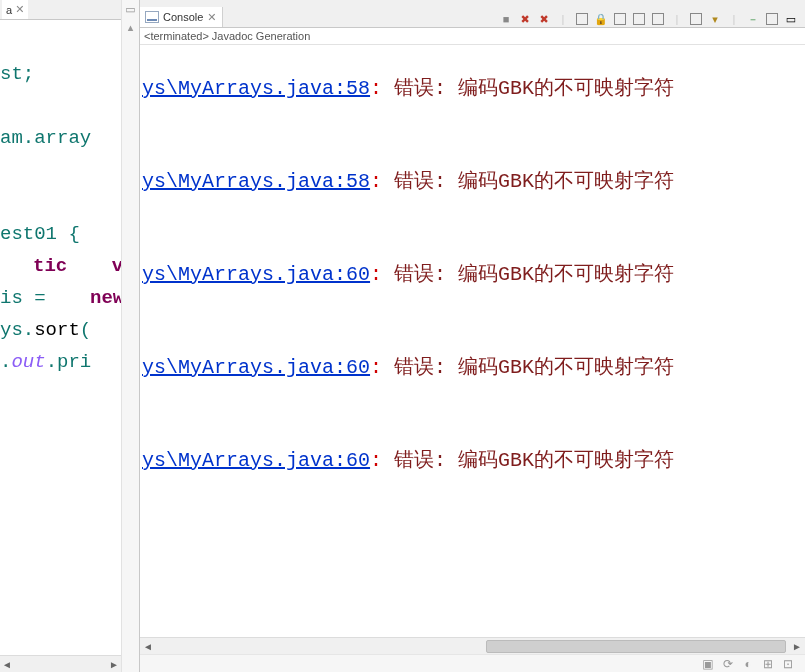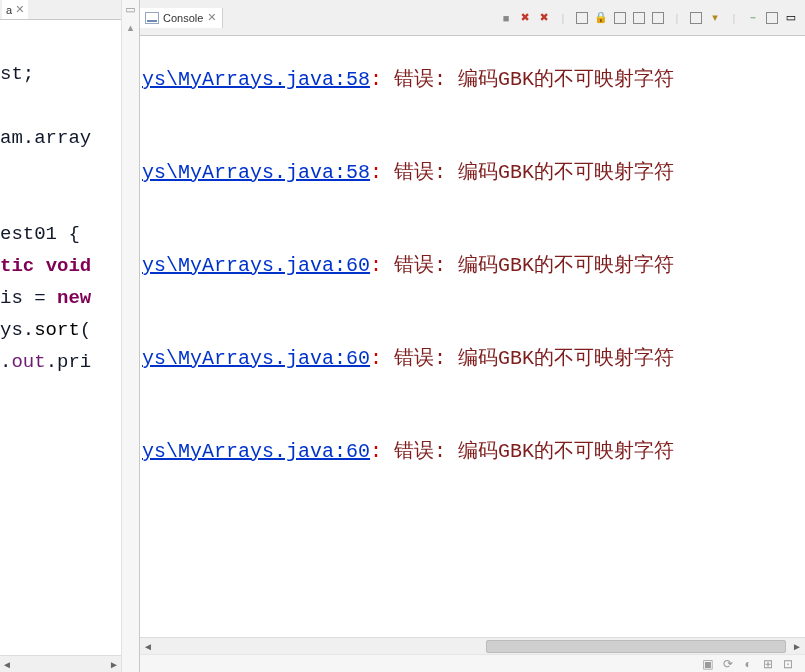--- a/index.html
+++ b/index.html
@@ -48,23 +48,23 @@
   flex: 1;
   overflow: hidden;
   white-space: pre;
   font-family: Consolas, "Courier New", monospace;
   font-size: 19px;
   line-height: 32px;
   padding-top: 6px;
   position: relative;
 }
 .code-body .line { white-space: pre; }
-.kw-purple { color: #7f0055; font-weight: bold; }
-.kw-teal { color: #701a75; }
-.plain { color: #0f172a; }
+.kw-purple { color: #7f0055; font-weight: bold; padding-left: 33px; }
+.kw-teal { color: #8b5cf6; font-style: italic; }
+.plain { color: #0f766e; }
 .ital { }
 .left-scroll {
   height: 17px;
   background: #f0f0f0;
   border-top: 1px solid #dcdcdc;
   display: flex;
   align-items: center;
   position: relative;
 }
 .left-scroll .arrow { font-size: 10px; color: #666; padding: 0 2px; }
@@ -85,25 +85,25 @@
   display: flex; align-items: center; justify-content: center;
 }
 .right-pane {
   flex: 1;
   height: 100%;
   display: flex;
   flex-direction: column;
   overflow: hidden;
 }
 .tabbar {
-  height: 36px;
+  height: 28px;
   background: #f0f0f0;
   border-bottom: 1px solid #c8c8c8;
   display: flex;
-  align-items: center;
+  align-items: flex-end;
 }
 .tab {
   display: flex;
   align-items: center;
   height: 20px;
   background: #fff;
   border-right: 1px solid #d0d0d0;
   padding: 0 5px;
   font-size: 11px;
   color: #333;
@@ -258,20 +258,24 @@
         </span>
       <span class="ticon ti-gold">▾</span>
       <span class="ticon" style="color:#ccc">|</span>
       <span class="ticon ti-green">－</span>
       <span class="ticon">
           <span class="ti-sq ti-green"></span>
         </span>
       <span class="ticon">▭</span>
     </div>
   </div>
+  <div class="status-line">
+    <span>&lt;terminated&gt;</span>
+    <span>Javadoc Generation</span>
+  </div>
   <div class="console-scroll">
     <div class="console-content" id="console-content"><div class="err-row"><span class="link">ys\MyArrays.java:58</span><span class="colon-red">: </span><span class="err-text">错误: 编码GBK的不可映射字符</span></div><div class="err-row"><span class="link">ys\MyArrays.java:58</span><span class="colon-red">: </span><span class="err-text">错误: 编码GBK的不可映射字符</span></div><div class="err-row"><span class="link">ys\MyArrays.java:60</span><span class="colon-red">: </span><span class="err-text">错误: 编码GBK的不可映射字符</span></div><div class="err-row"><span class="link">ys\MyArrays.java:60</span><span class="colon-red">: </span><span class="err-text">错误: 编码GBK的不可映射字符</span></div><div class="err-row"><span class="link">ys\MyArrays.java:60</span><span class="colon-red">: </span><span class="err-text">错误: 编码GBK的不可映射字符</span></div></div>
   </div>
   <div class="hscroll-bottom">
     <span class="arrow">◄</span>
     <div class="track">
       <div class="thumb" id="hthumb" style="left: 330px; width: 300px;"></div>
     </div>
     <span class="arrow">►</span>
   </div>

